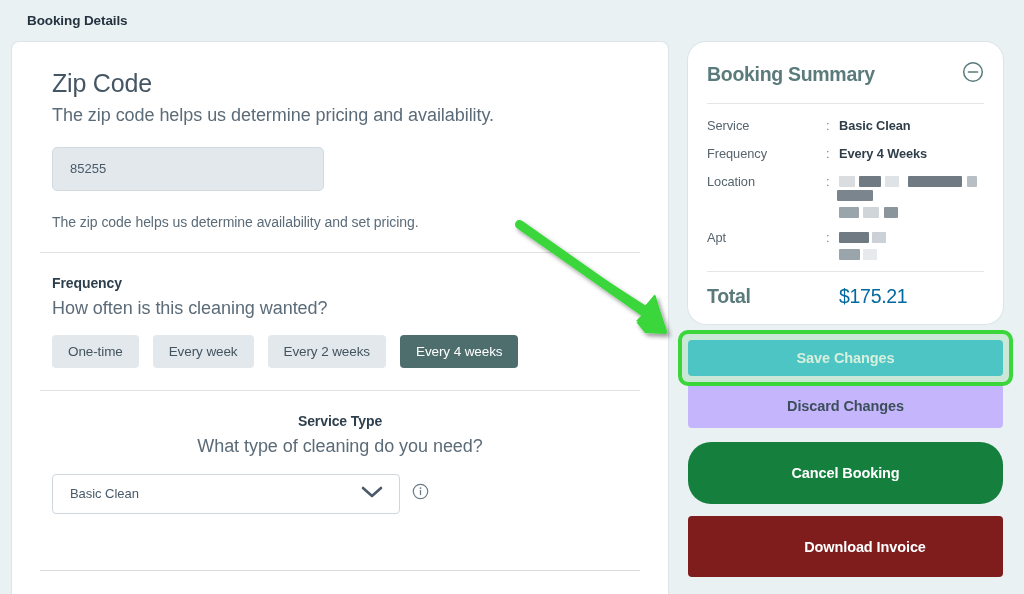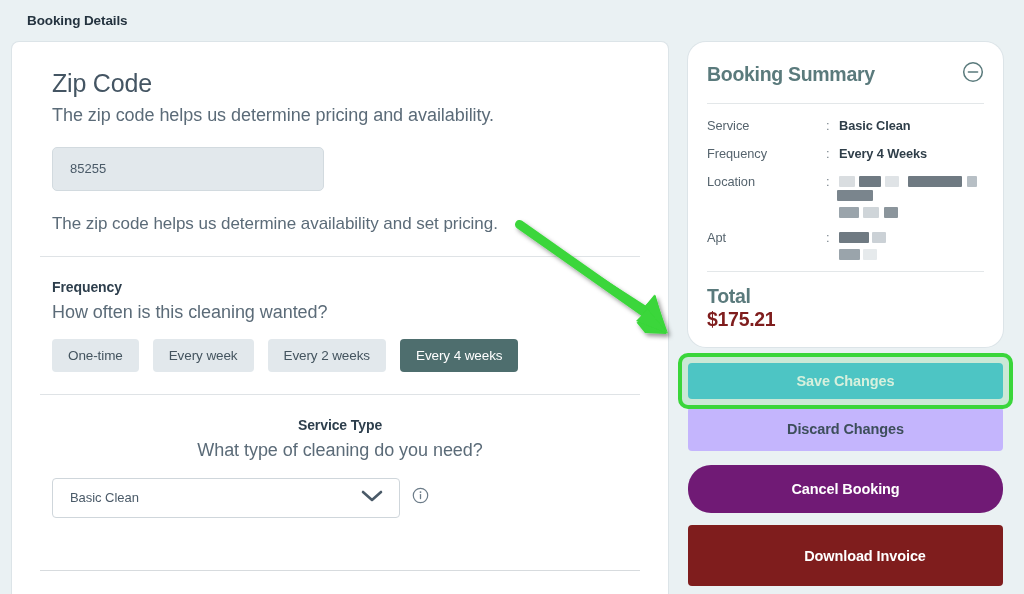--- a/index.html
+++ b/index.html
@@ -77,21 +77,21 @@
     border: 1px solid #d2dadf;
     border-radius: 5px;
     font-family: "Liberation Sans", sans-serif;
     font-size: 13px;
     color: #4a5a68;
     padding: 0 17px;
     outline: none;
   }
 
   .zip-helper {
-    font-size: 17px;
+    font-size: 14px;
     color: #5b6b78;
     margin-top: 23px;
     letter-spacing: -0.05px;
   }
 
   .divider {
     height: 1px;
     background: #dfe3e6;
     margin: 22px 28px 0 28px;
   }
@@ -240,34 +240,33 @@
 
   .total-rule {
     height: 1px;
     background: #e3e7e9;
     margin: 8px 0 0 0;
   }
   .total-row {
     display: flex;
     align-items: baseline;
     margin-top: 13px;
-    flex-direction: column;
   }
   .total-label {
     width: 132px;
     flex: none;
     font-size: 19.5px;
     font-weight: bold;
     color: #5a7a7c;
     letter-spacing: -0.3px;
   }
   .total-value {
     font-size: 19.5px;
-    font-weight: bold;
-    color: #7f1d1d;
+    font-weight: normal;
+    color: #0369a1;
     letter-spacing: -0.3px;
   }
 
   
   .actions { margin-top: 16px; }
 
   .btn {
     display: block;
     width: 100%;
     border: none;
@@ -285,22 +284,22 @@
     background: #12b5d4;
     color: #ffffff;
   }
   .btn-discard {
     height: 44px;
     background: #c4b5fd;
     color: #3d4e5b;
     margin-top: 8px;
   }
   .btn-cancel {
-    height: 48px;
-    background: #701a75;
+    height: 62px;
+    background: #15803d;
     color: #ffffff;
     margin-top: 14px;
     border-radius: 23px;
   }
   .btn-download {
     height: 61px;
     background: #7f1d1d;
     color: #ffffff;
     margin-top: 12px;
     padding-left: 39px;

